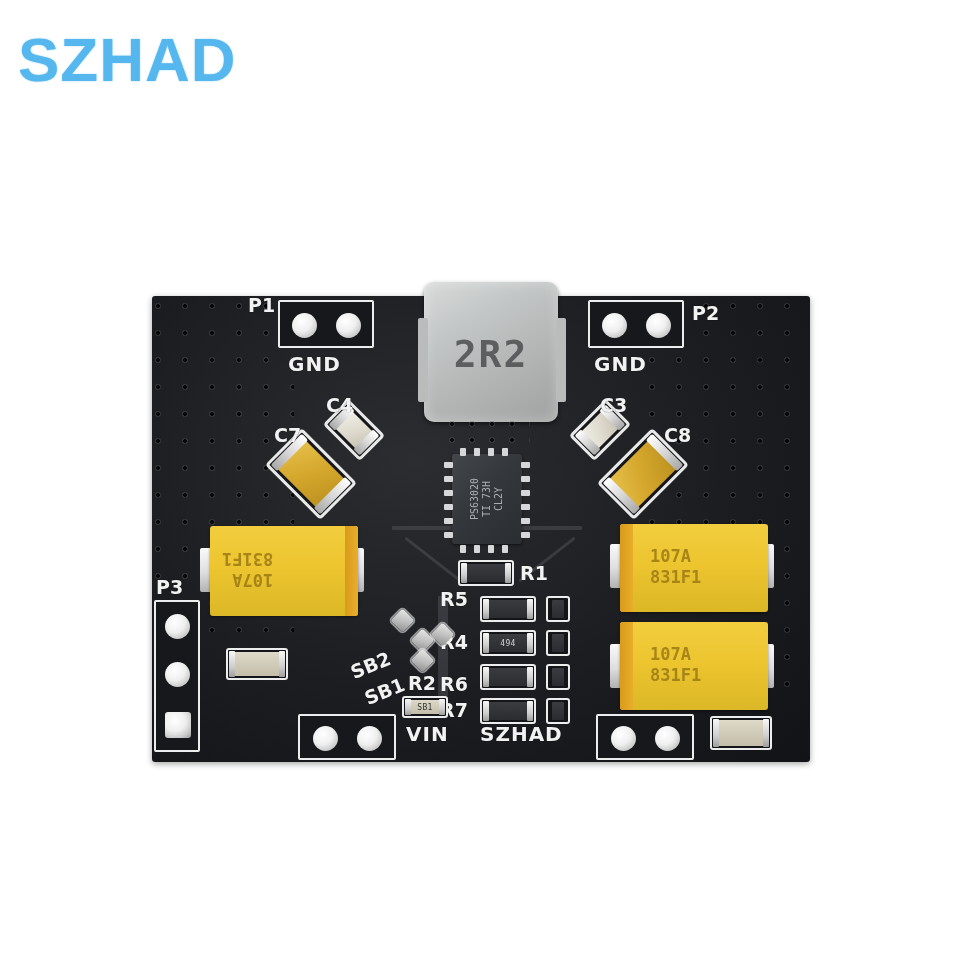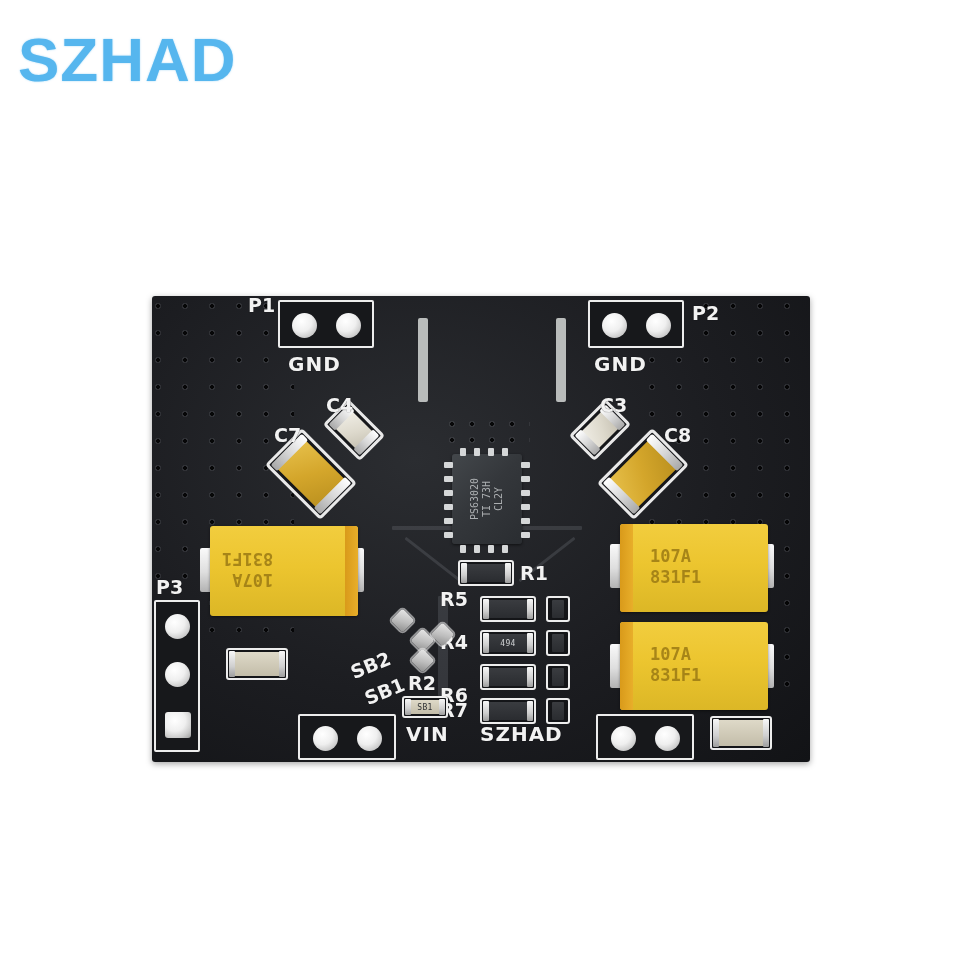--- a/index.html
+++ b/index.html
@@ -283,20 +283,23 @@
   <div class="silk silk-mid" style="left:540px;top:8px;">P2</div>
   <div class="silk silk-big" style="left:442px;top:58px;">GND</div>
 
   <div class="hdr" style="left:2px;top:304px;width:46px;height:152px;">
     <div class="hole" style="left:9px;top:12px;width:25px;height:25px;"></div>
     <div class="hole" style="left:9px;top:60px;width:25px;height:25px;"></div>
     <div class="hole sq" style="left:9px;top:110px;width:26px;height:26px;"></div>
   </div>
   <div class="silk silk-mid" style="left:4px;top:282px;">P3</div>
 
+  <div id="inductor">
+    <div class="ind-mark">2R2</div>
+  </div>
   <div class="ind-pad" style="left:266px;top:22px;width:10px;height:84px;"></div>
   <div class="ind-pad" style="left:404px;top:22px;width:10px;height:84px;"></div>
 
   <div class="via-grid" style="left:296px;top:124px;width:82px;height:30px;background-size:20px 16px;"></div>
 
   <div id="ic">
     <div class="ic-text"><span>PS63020</span><br><span>TI 73H</span><br><span>CL2Y</span></div>
   </div>
 
   <div class="ic-pin" style="left:292px;top:166px;width:9px;height:6px;"></div>
@@ -401,21 +404,21 @@
     <div class="code">494</div>
   </div>
   <div class="silk silk-mid" style="left:288px;top:337px;">R4</div>
 
   <div class="smd" style="left:328px;top:368px;width:56px;height:26px;">
     <div class="res"></div>
     <div class="cap-l"></div>
     <div class="cap-r"></div>
     <div class="code"></div>
   </div>
-  <div class="silk silk-mid" style="left:288px;top:390px;">R6</div>
+  <div class="silk silk-mid" style="left:288px;top:379px;">R6</div>
 
   <div class="smd" style="left:328px;top:402px;width:56px;height:26px;">
     <div class="res"></div>
     <div class="cap-l"></div>
     <div class="cap-r"></div>
     <div class="code"></div>
   </div>
   <div class="silk silk-mid" style="left:288px;top:405px;">R7</div>
 
   <div class="smd" style="left:394px;top:300px;width:24px;height:26px;">

